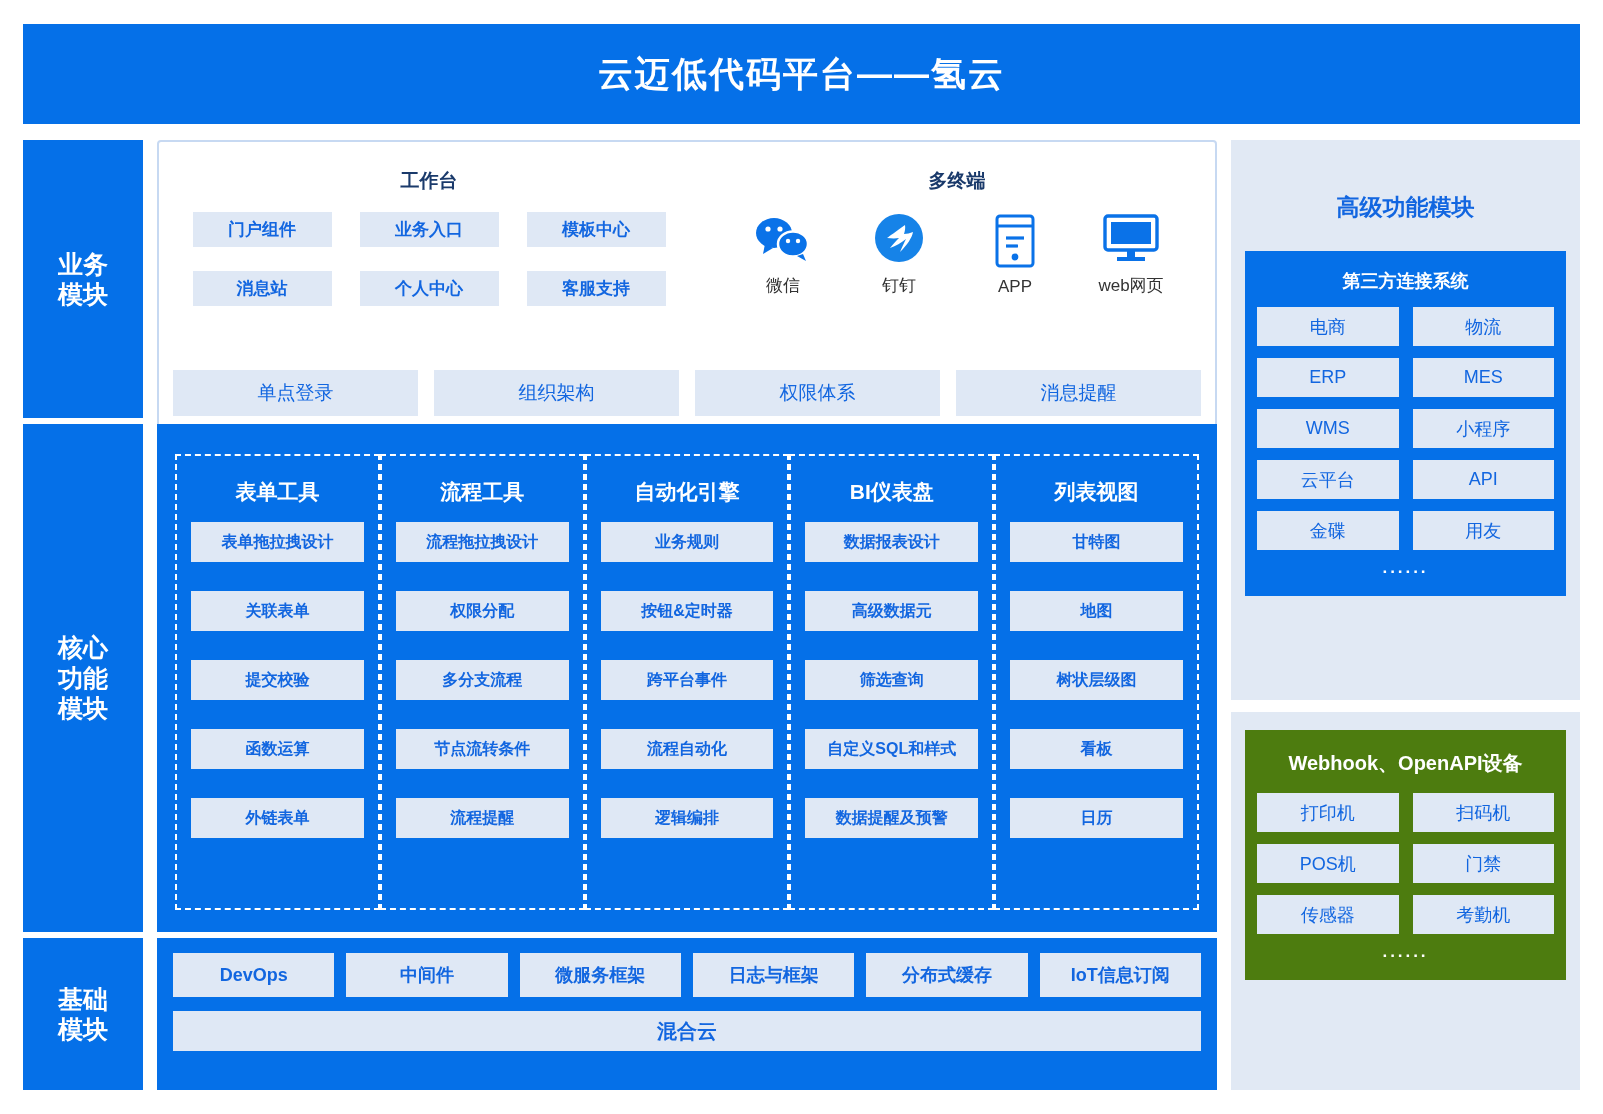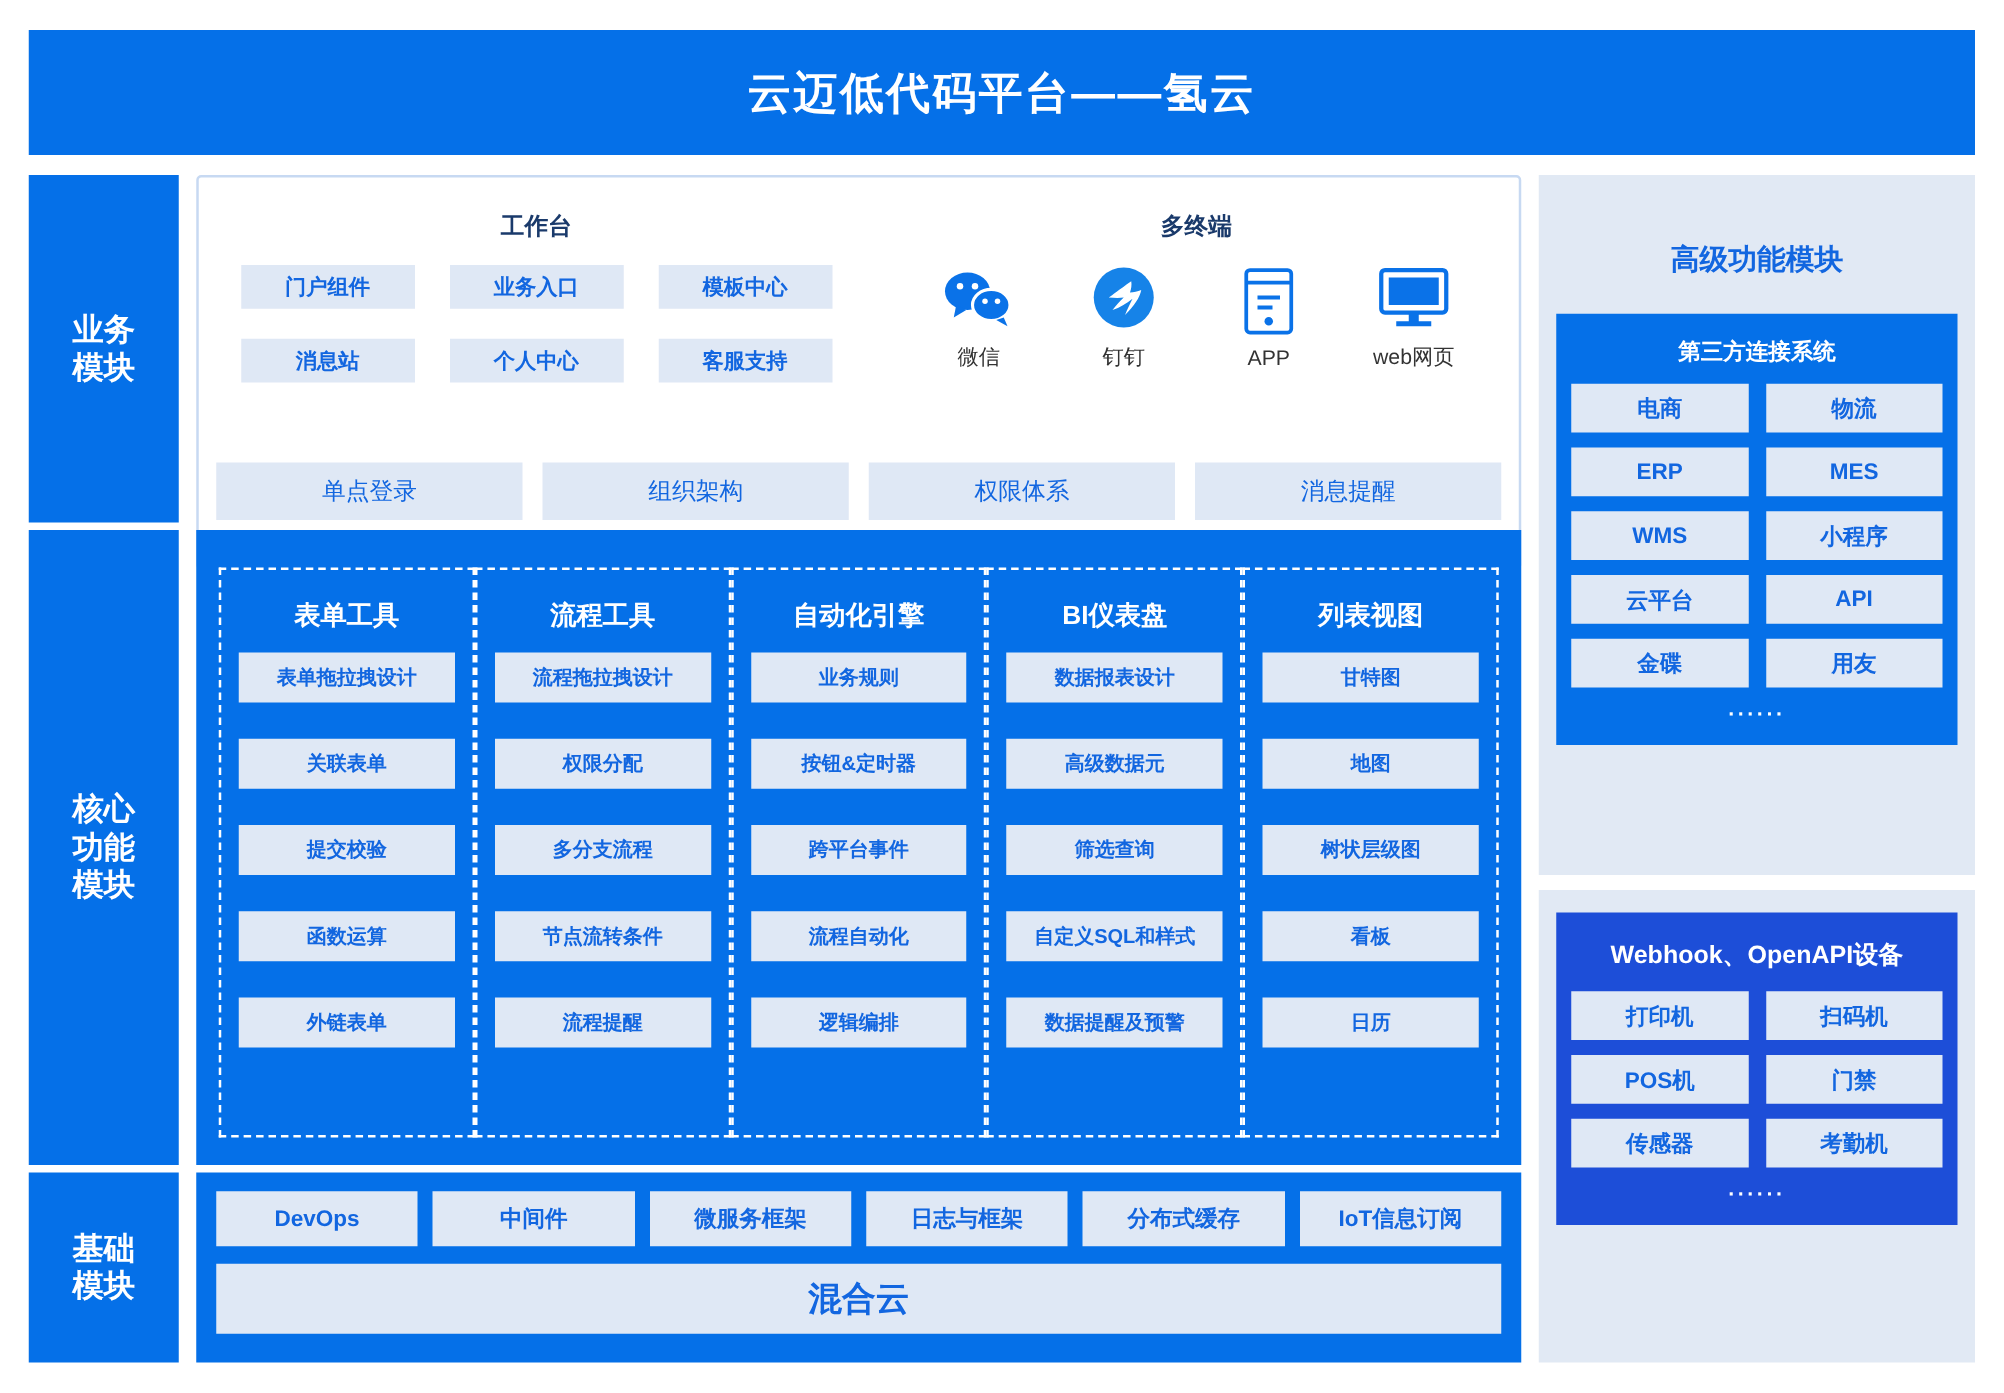--- a/index.html
+++ b/index.html
@@ -107,22 +107,22 @@
     background: #0570e8;
     padding: 15px 16px;
   }
   .base-row { display: flex; gap: 12px; }
   .base-chip {
     flex: 1; height: 44px; background: #dfe8f5;
     color: #1266e0; font-weight: bold; font-size: 18px;
     display: flex; align-items: center; justify-content: center; white-space: nowrap;
   }
   .base-wide {
-    margin-top: 14px; height: 56px; background: #dfe8f5;
-    color: #1266e0; font-weight: bold; font-size: 27px;
+    margin-top: 14px; height: 40px; background: #dfe8f5;
+    color: #1266e0; font-weight: bold; font-size: 20px;
     display: flex; align-items: center; justify-content: center; text-align: right;
   }
 
   
   .adv-panel {
     position: absolute; left: 1231px; top: 140px;
     width: 349px; height: 560px;
     background: #e1e9f4;
   }
   .adv-title {
@@ -135,35 +135,35 @@
   }
   .adv-inner-title {
     text-align: center; color: #ffffff; font-size: 18px; font-weight: bold;
     margin-bottom: 14px;
   }
   .adv-grid {
     display: grid; grid-template-columns: 1fr 1fr; gap: 12px 14px;
   }
   .adv-chip {
     height: 39px; background: #dfe8f5; color: #1266e0;
-    font-weight: bold; font-size: 18px;
+    font-weight: normal; font-size: 18px;
     display: flex; align-items: center; justify-content: center;
   }
   .dots {
     text-align: center; color: #ffffff; font-size: 17px; font-weight: bold;
     letter-spacing: 2px; margin-top: 12px;
   }
 
   .api-panel {
     position: absolute; left: 1231px; top: 712px;
     width: 349px; height: 378px;
     background: #e1e9f4;
   }
   .api-inner {
-    margin: 18px 14px 0 14px; background: #1d4ed8;
+    margin: 18px 14px 0 14px; background: #4d7c0f;
     padding: 20px 12px 14px 12px;
   }
   .api-inner-title {
     text-align: center; color: #ffffff; font-size: 20px; font-weight: bold;
     margin-bottom: 16px; white-space: nowrap;
   }
   svg { display: block; }
 </style>
 </head>
 <body>

